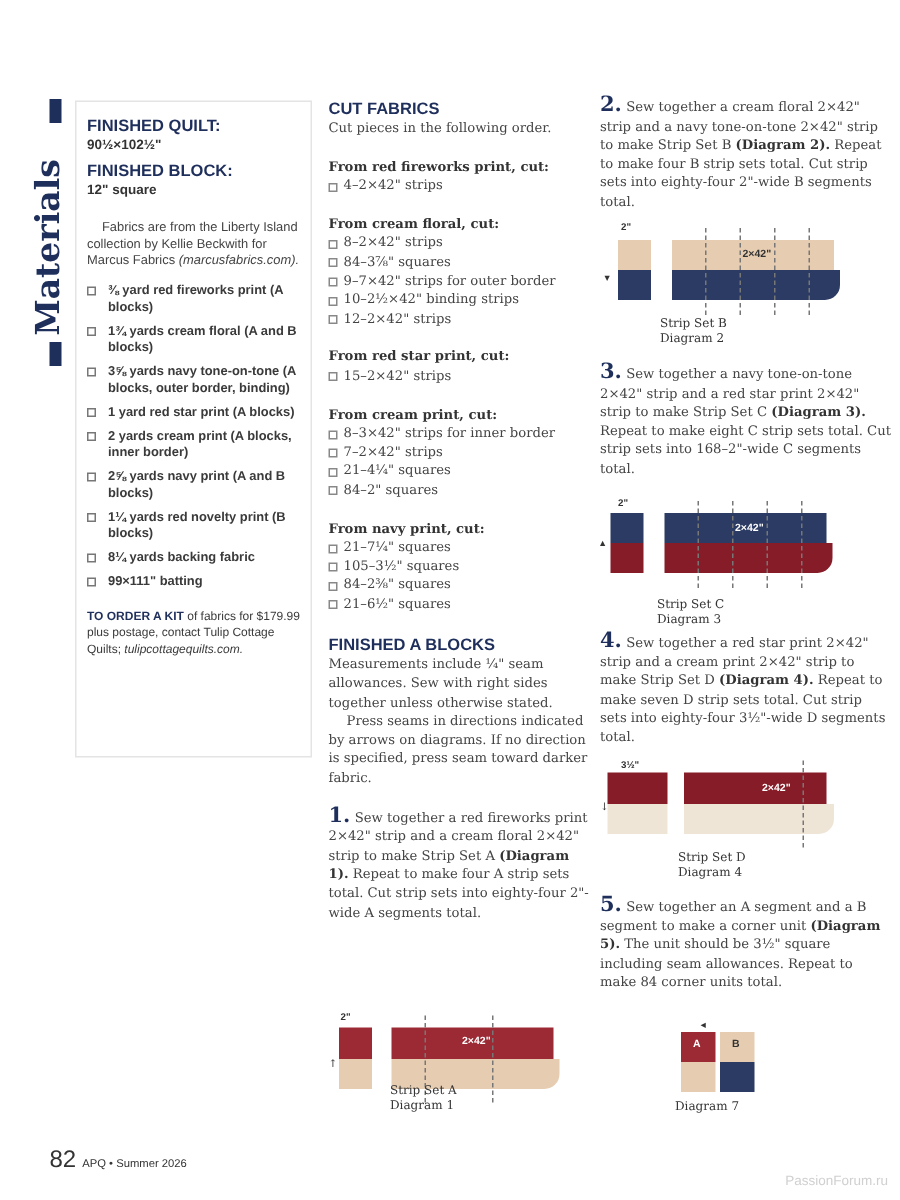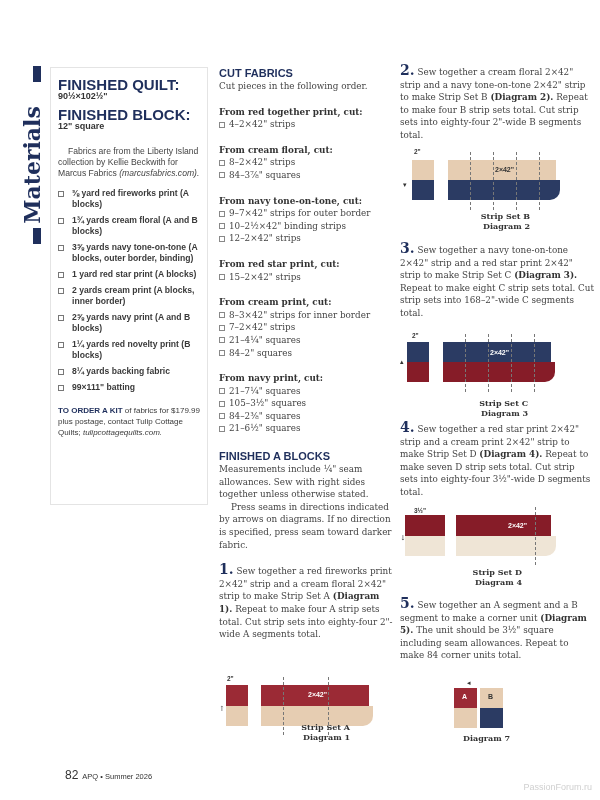--- a/index.html
+++ b/index.html
@@ -11,21 +11,21 @@
   .mat-bar.top { height: 16px; }
   .mat-bar.bottom { top: 228px; height: 16px; }
   .mat-title { position: absolute; left: 20px; top: 150px; width: 180px; height: 30px;
     transform: translate(-78px, 0) rotate(-90deg); transform-origin: center;
     font-family: "DejaVu Serif", serif; font-weight: bold; font-size: 22px; color: #1f2f5c;
     text-align: center; line-height: 30px; }
   .mat-box { position: absolute; left: 50px; top: 67px; width: 158px; height: 438px;
     border: 1px solid #e4e4e4; background: #fff; }
   .mat-inner { position: absolute; left: 58px; top: 78px; width: 148px;
     font-family: "Liberation Sans", sans-serif; color: #3a3a3a; }
-  .mh { font-family: "Liberation Sans", sans-serif; font-weight: bold; color: #1f2f5c; font-size: 15px; line-height: 13px; }
+  .mh { font-family: "Liberation Sans", sans-serif; font-weight: bold; color: #1f2f5c; font-size: 11px; line-height: 13px; }
   .msub { font-size: 9px; font-weight: bold; color: #333; line-height: 11px; margin-bottom: 6px; }
   .mp { font-size: 8.6px; line-height: 11px; color: #444; }
   .mp.indent { text-indent: 10px; }
   .mp em { font-style: italic; }
   .mlist { margin-top: 9px; }
   .mli { display: flex; font-size: 8.6px; line-height: 11px; font-weight: bold; color: #3a3a3a; margin-bottom: 5px; }
   .mli .cb { width: 6px; height: 6px; border: 1px solid #777; margin: 3px 8px 0 0; flex: 0 0 auto; }
   .kit { font-size: 8px; line-height: 11px; color: #3a3a3a; margin-top: 12px; }
   .kit .kh { font-weight: bold; color: #1f2f5c; text-align: right; }
   .kit em { font-style: italic; }
@@ -49,25 +49,25 @@
   .band { position: absolute; }
   .red { background: #9b2a35; }
   .red2 { background: #861c28; }
   .cream { background: #e6cdb2; }
   .cream2 { background: #efe5d6; }
   .navy { background: #2b3b63; }
   .dash { position: absolute; width: 0; border-left: 1px dashed #777; }
   .dlabel { position: absolute; font-family: "Liberation Sans", sans-serif; font-size: 7px; font-weight: bold; color: #fff; }
   .dlabel.dark { color: #333; }
   .dim { position: absolute; font-family: "Liberation Sans", sans-serif; font-size: 6.5px; font-weight: bold; color: #333; }
-  .caption { position: absolute; font-family: "DejaVu Serif", serif; font-size: 8px; font-weight: bold; color: #333; text-align: right; line-height: 10px; }
+  .caption { position: absolute; font-family: "DejaVu Serif", serif; font-size: 8px; font-weight: normal; color: #333; text-align: left; line-height: 10px; }
   .arrow { position: absolute; font-size: 7px; color: #333; }
 
   .footer { position: absolute; left: 33px; top: 765px; font-family: "Liberation Sans", sans-serif; color: #333; }
-  .footer .pg { font-size: 12px; margin-left: 32px; }
+  .footer .pg { font-size: 16px; }
   .footer .pub { font-size: 7.5px; margin-left: 4px; }
   .watermark { position: absolute; right: 8px; top: 782px; font-family: "Liberation Sans", sans-serif; font-size: 9px; color: #d0d0d0; }
 </style>
 </head>
 <body>
 
 <div class="mat-bar top"></div>
 <div class="mat-title">Materials</div>
 <div class="mat-bar bottom"></div>
 <div class="mat-box"></div>
@@ -115,37 +115,36 @@
         <span>99×111" batting</span>
       </div>
   </div>
   <div class="kit"><span class="kh">TO ORDER A KIT</span><span> of fabrics for $179.99 plus postage, contact Tulip Cottage Quilts; </span><em>tulipcottagequilts.com.</em></div>
 </div>
 
 <div class="col col-mid">
   <div class="sec-head">CUT FABRICS</div>
   <div>Cut pieces in the following order.</div>
 
-  <div class="sub-head">From red together print, cut:</div>
+  <div class="sub-head">From red fireworks print, cut:</div>
   <div class="cut">
       <span class="cb"></span>
       <span>4–2×42" strips</span>
     </div>
 
   <div class="sub-head">From cream floral, cut:</div>
   <div class="cut">
       <span class="cb"></span>
       <span>8–2×42" strips</span>
     </div>
   <div class="cut">
       <span class="cb"></span>
       <span>84–3⅞" squares</span>
     </div>
 
-  <div class="sub-head">From navy tone-on-tone, cut:</div>
   <div class="cut">
       <span class="cb"></span>
       <span>9–7×42" strips for outer border</span>
     </div>
   <div class="cut">
       <span class="cb"></span>
       <span>10–2½×42" binding strips</span>
     </div>
   <div class="cut">
       <span class="cb"></span>

